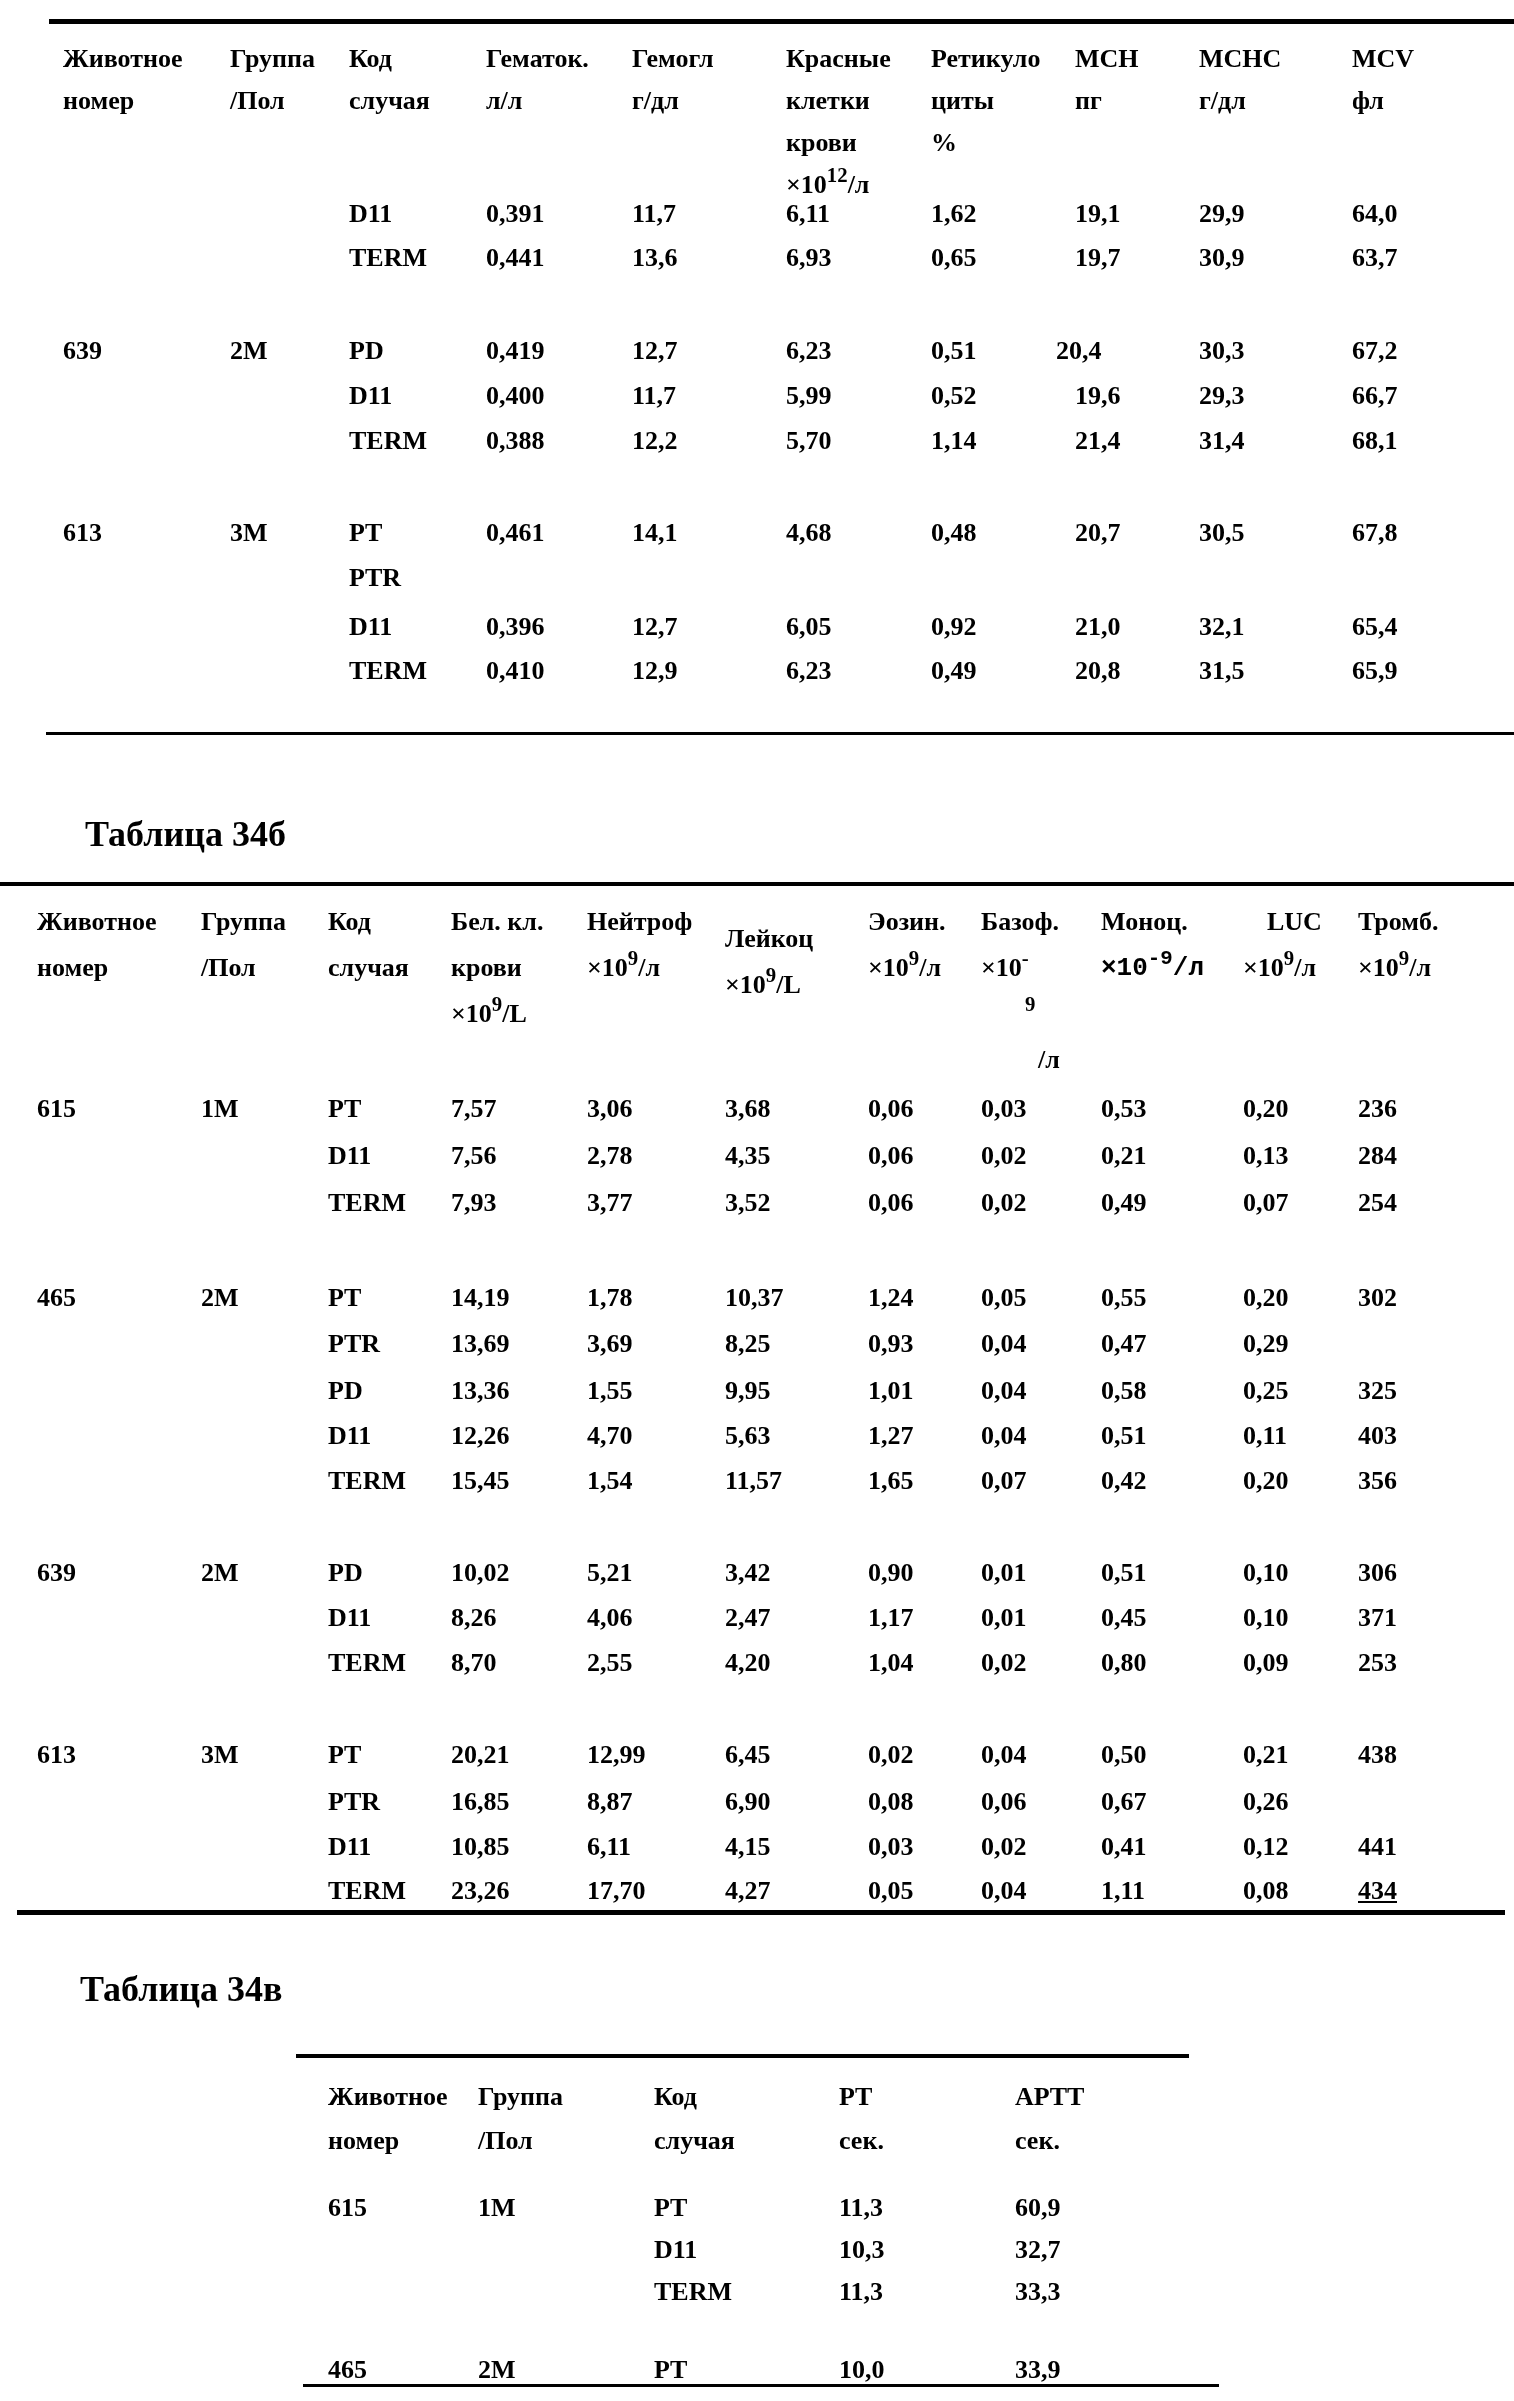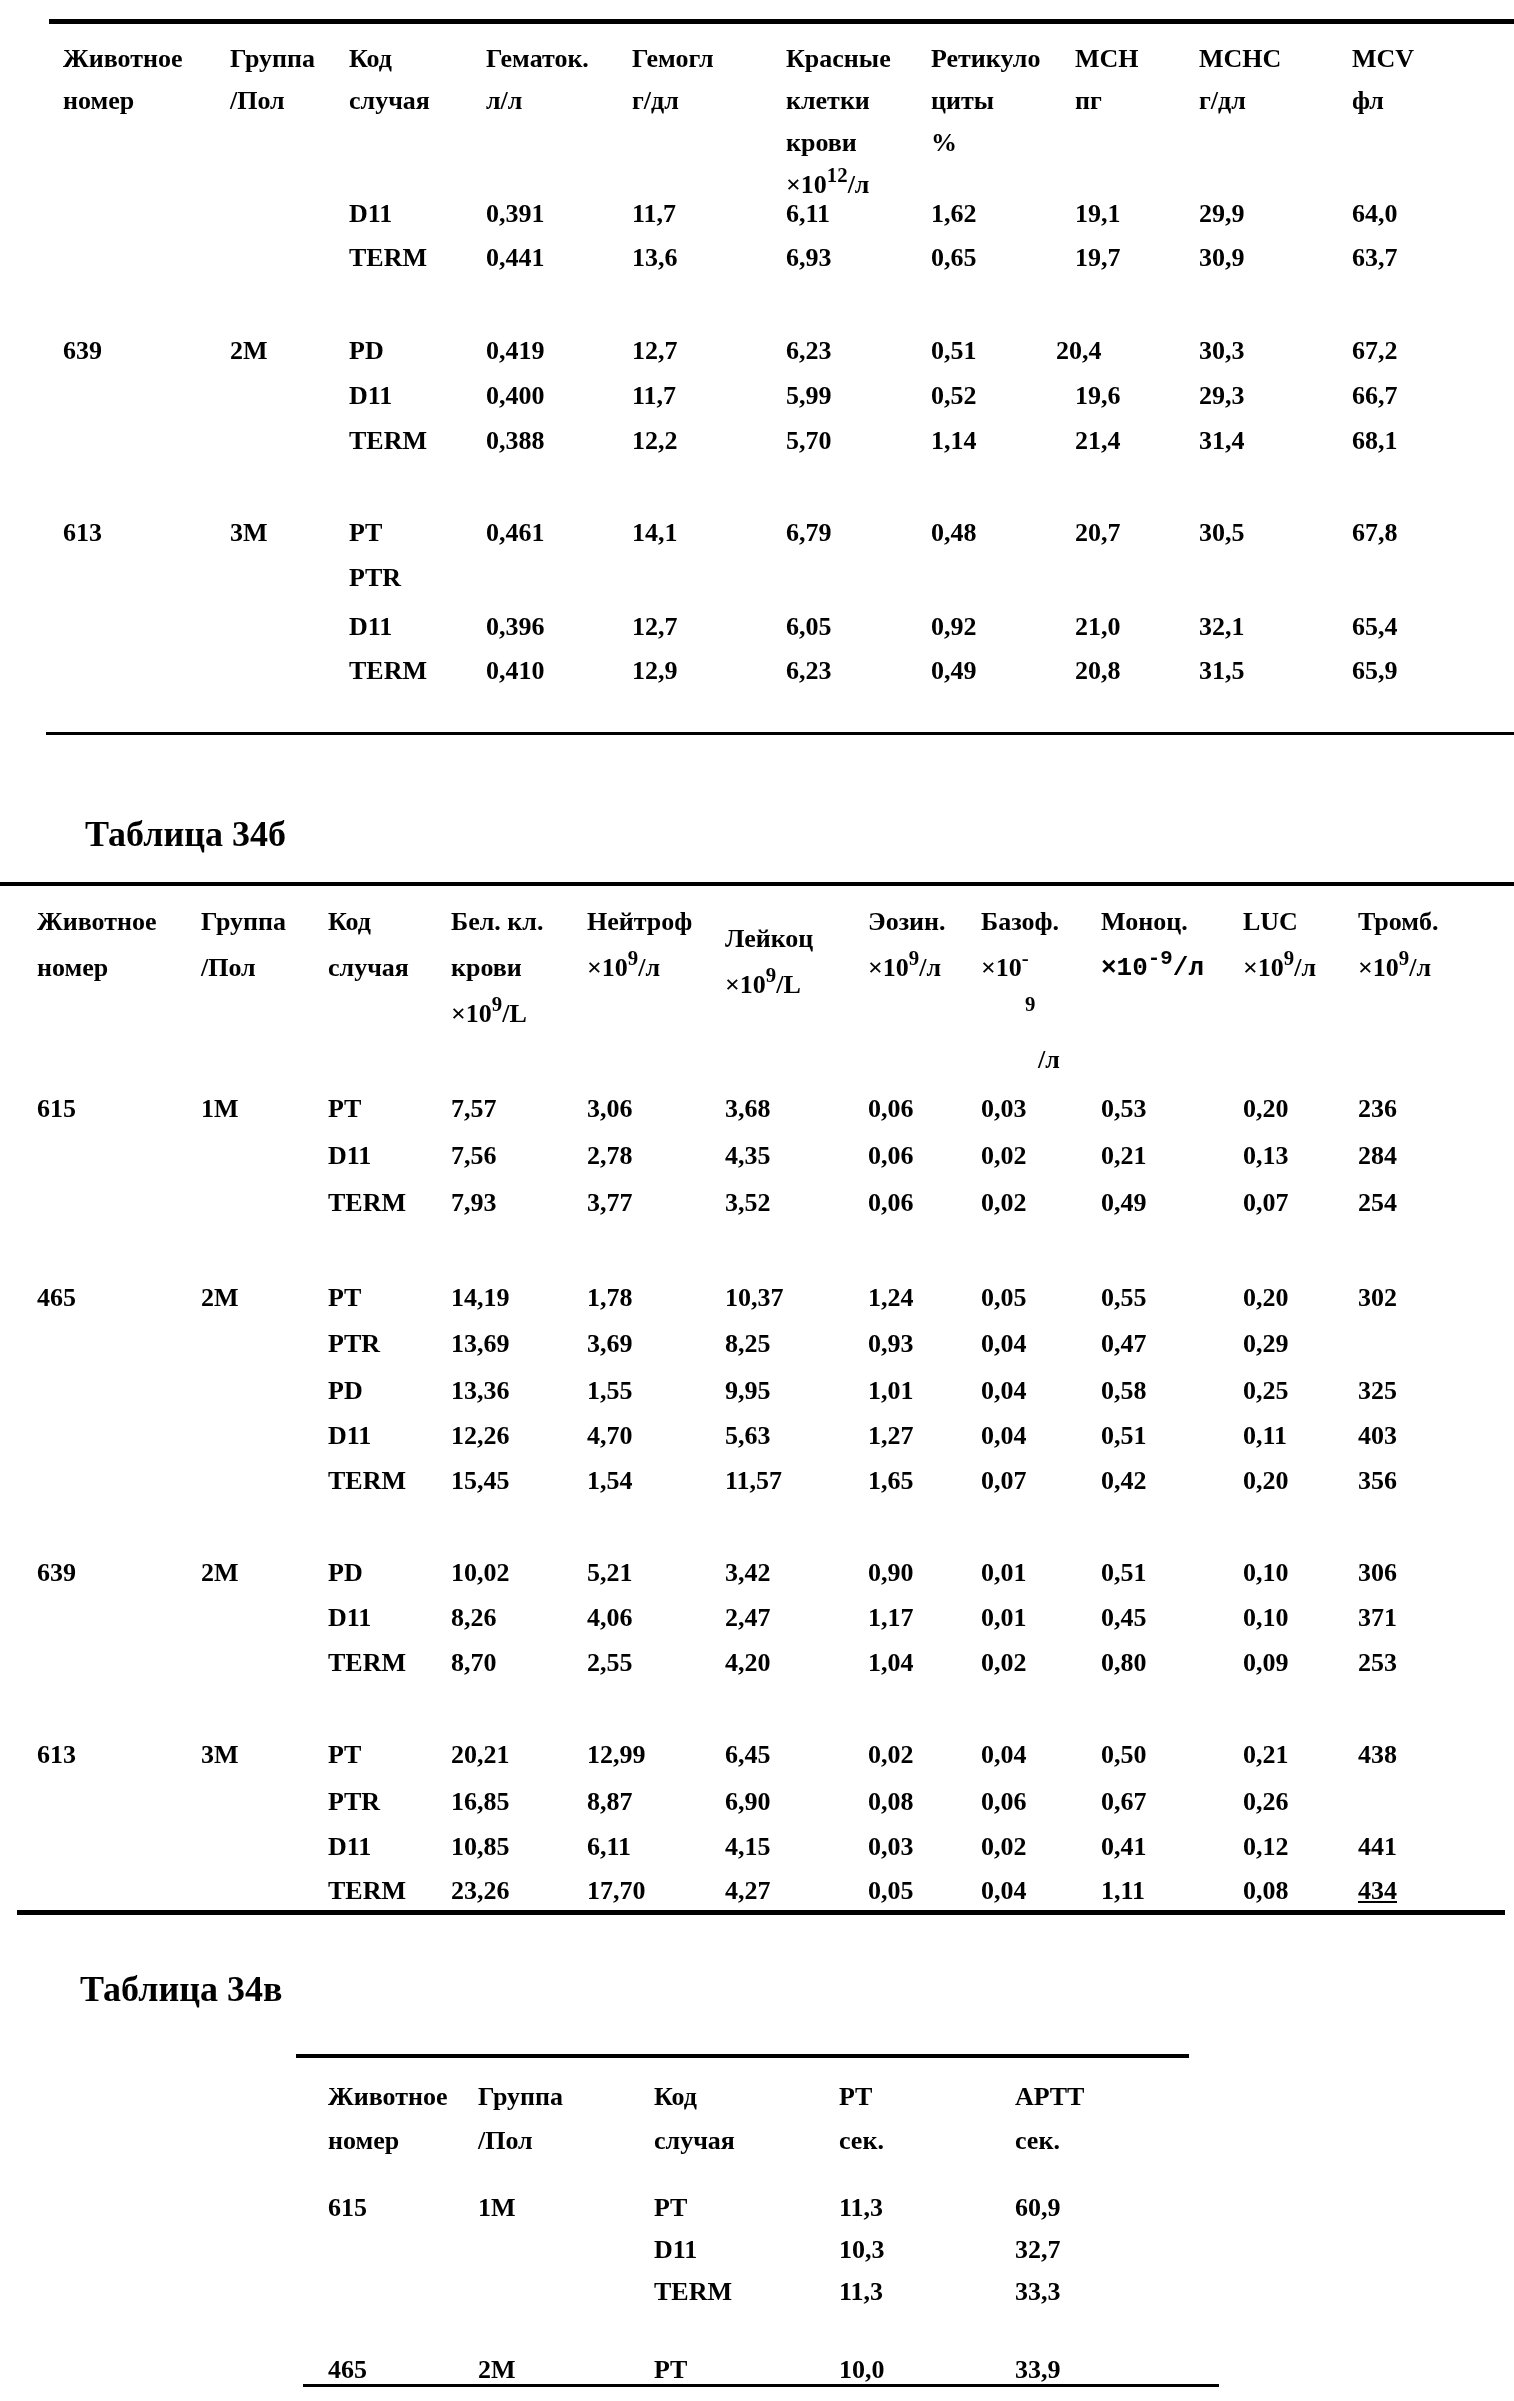--- a/index.html
+++ b/index.html
@@ -113,21 +113,21 @@
       <div class="cell" style="left: 786px; top: 428px;">5,70</div>
       <div class="cell" style="left: 931px; top: 428px;">1,14</div>
       <div class="cell" style="left: 1075px; top: 428px;">21,4</div>
       <div class="cell" style="left: 1199px; top: 428px;">31,4</div>
       <div class="cell" style="left: 1352px; top: 428px;">68,1</div>
       <div class="cell" style="left: 63px; top: 520px;">613</div>
       <div class="cell" style="left: 230px; top: 520px;">3M</div>
       <div class="cell" style="left: 349px; top: 520px;">PT</div>
       <div class="cell" style="left: 486px; top: 520px;">0,461</div>
       <div class="cell" style="left: 632px; top: 520px;">14,1</div>
-      <div class="cell" style="left: 786px; top: 520px;">6,79</div>
+      <div class="cell" style="left: 786px; top: 520px;">4,68</div>
       <div class="cell" style="left: 931px; top: 520px;">0,48</div>
       <div class="cell" style="left: 1075px; top: 520px;">20,7</div>
       <div class="cell" style="left: 1199px; top: 520px;">30,5</div>
       <div class="cell" style="left: 1352px; top: 520px;">67,8</div>
       <div class="cell" style="left: 349px; top: 565px;">PTR</div>
       <div class="cell" style="left: 349px; top: 614px;">D11</div>
       <div class="cell" style="left: 486px; top: 614px;">0,396</div>
       <div class="cell" style="left: 632px; top: 614px;">12,7</div>
       <div class="cell" style="left: 786px; top: 614px;">6,05</div>
       <div class="cell" style="left: 931px; top: 614px;">0,92</div>
@@ -180,21 +180,21 @@
         <div class="hline" style="height: 46px; line-height: 46px;"><span>Базоф.</span></div>
         <div class="hline" style="height: 46px; line-height: 46px;"><span>×10</span><span class="sup">-</span></div>
         <div class="hline" style="height: 46px; line-height: 46px; padding-left: 44px;"><span class="sup">9</span></div>
         <div class="hline" style="height: 46px; line-height: 46px; padding-left: 57px;"><span>/л</span></div>
       </div>
       <div class="hcell" style="left: 1101px; top: 899px;">
         <div class="hline" style="height: 46px; line-height: 46px; font-family: Liberation Serif, serif;"><span>Моноц.</span></div>
         <div class="hline" style="height: 46px; line-height: 46px; font-family: Liberation Mono, monospace;"><span>×10</span><span class="sup">-9</span><span>/л</span></div>
       </div>
       <div class="hcell" style="left: 1243px; top: 899px;">
-        <div class="hline" style="height: 46px; line-height: 46px;"><span>LUC</span></div>
+        <div class="hline" style="height: 46px; line-height: 46px; margin-left: 24px;"><span>LUC</span></div>
         <div class="hline" style="height: 46px; line-height: 46px;"><span>×10</span><span class="sup">9</span><span>/л</span></div>
       </div>
       <div class="hcell" style="left: 1358px; top: 899px;">
         <div class="hline" style="height: 46px; line-height: 46px;"><span>Тромб.</span></div>
         <div class="hline" style="height: 46px; line-height: 46px;"><span>×10</span><span class="sup">9</span><span>/л</span></div>
       </div>
       <div class="cell" style="left: 37px; top: 1096px;">615</div>
       <div class="cell" style="left: 201px; top: 1096px;">1M</div>
       <div class="cell" style="left: 328px; top: 1096px;">PT</div>
       <div class="cell" style="left: 451px; top: 1096px;">7,57</div>

